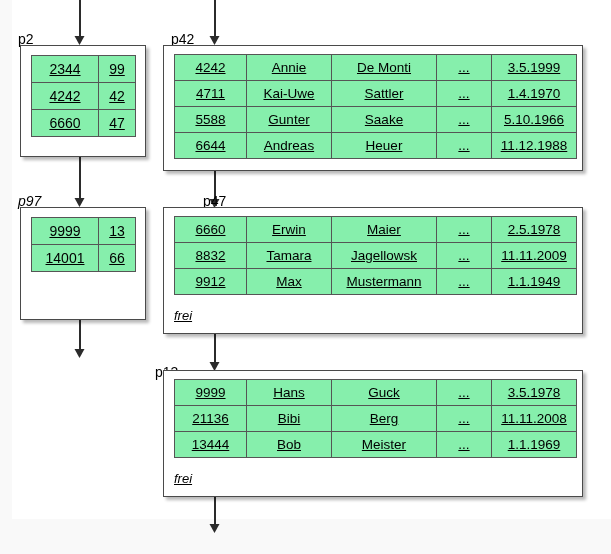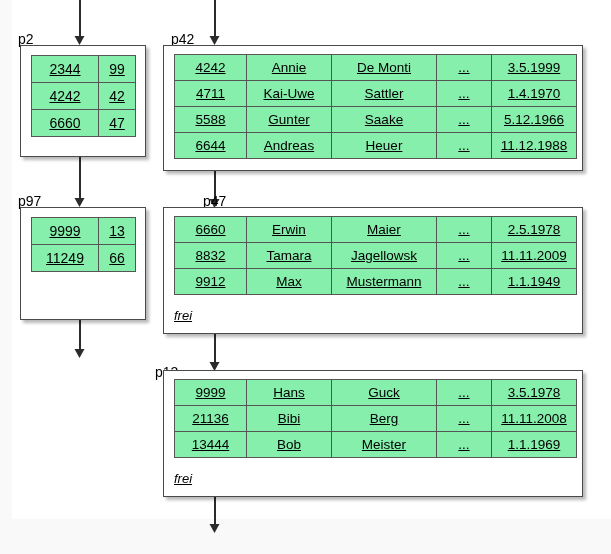--- a/index.html
+++ b/index.html
@@ -151,34 +151,34 @@
           <td>42</td>
         </tr>
         <tr>
           <td>6660</td>
           <td>47</td>
         </tr>
       </tbody>
     </table>
   </div>
 
-  <div class="page-label" style="left:18px; top:193px;">p97</div>
+  <div class="page-label" style="left:18px; top:193px;font-style:italic;">p97</div>
   <div class="page-box" style="left:20px; top:207px; width:126px; height:113px;">
     <table class="rec-table dir" style="left:10px; top:9px; width:104px;">
       <colgroup>
           <col style="width:67px">
           <col style="width:37px">
         </colgroup>
       <tbody>
         <tr>
           <td>9999</td>
           <td>13</td>
         </tr>
         <tr>
-          <td>11249</td>
+          <td>14001</td>
           <td>66</td>
         </tr>
       </tbody>
     </table>
   </div>
 
   <div class="page-label" style="left:171px; top:31px;">p42</div>
   <div class="page-box" style="left:163px; top:45px; width:420px; height:126px;">
     <table class="rec-table" style="left:10px; top:8px; width:402px;">
       <colgroup>
@@ -201,21 +201,21 @@
           <td>Kai-Uwe</td>
           <td>Sattler</td>
           <td>...</td>
           <td>1.4.1970</td>
         </tr>
         <tr>
           <td>5588</td>
           <td>Gunter</td>
           <td>Saake</td>
           <td>...</td>
-          <td>5.12.1966</td>
+          <td>5.10.1966</td>
         </tr>
         <tr>
           <td>6644</td>
           <td>Andreas</td>
           <td>Heuer</td>
           <td>...</td>
           <td>11.12.1988</td>
         </tr>
       </tbody>
     </table>

